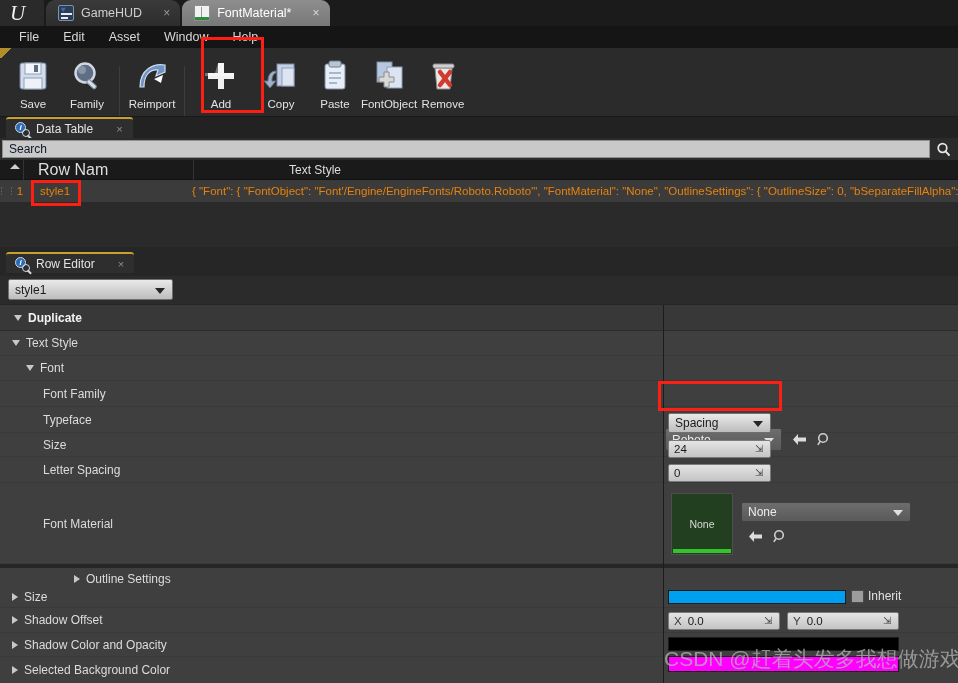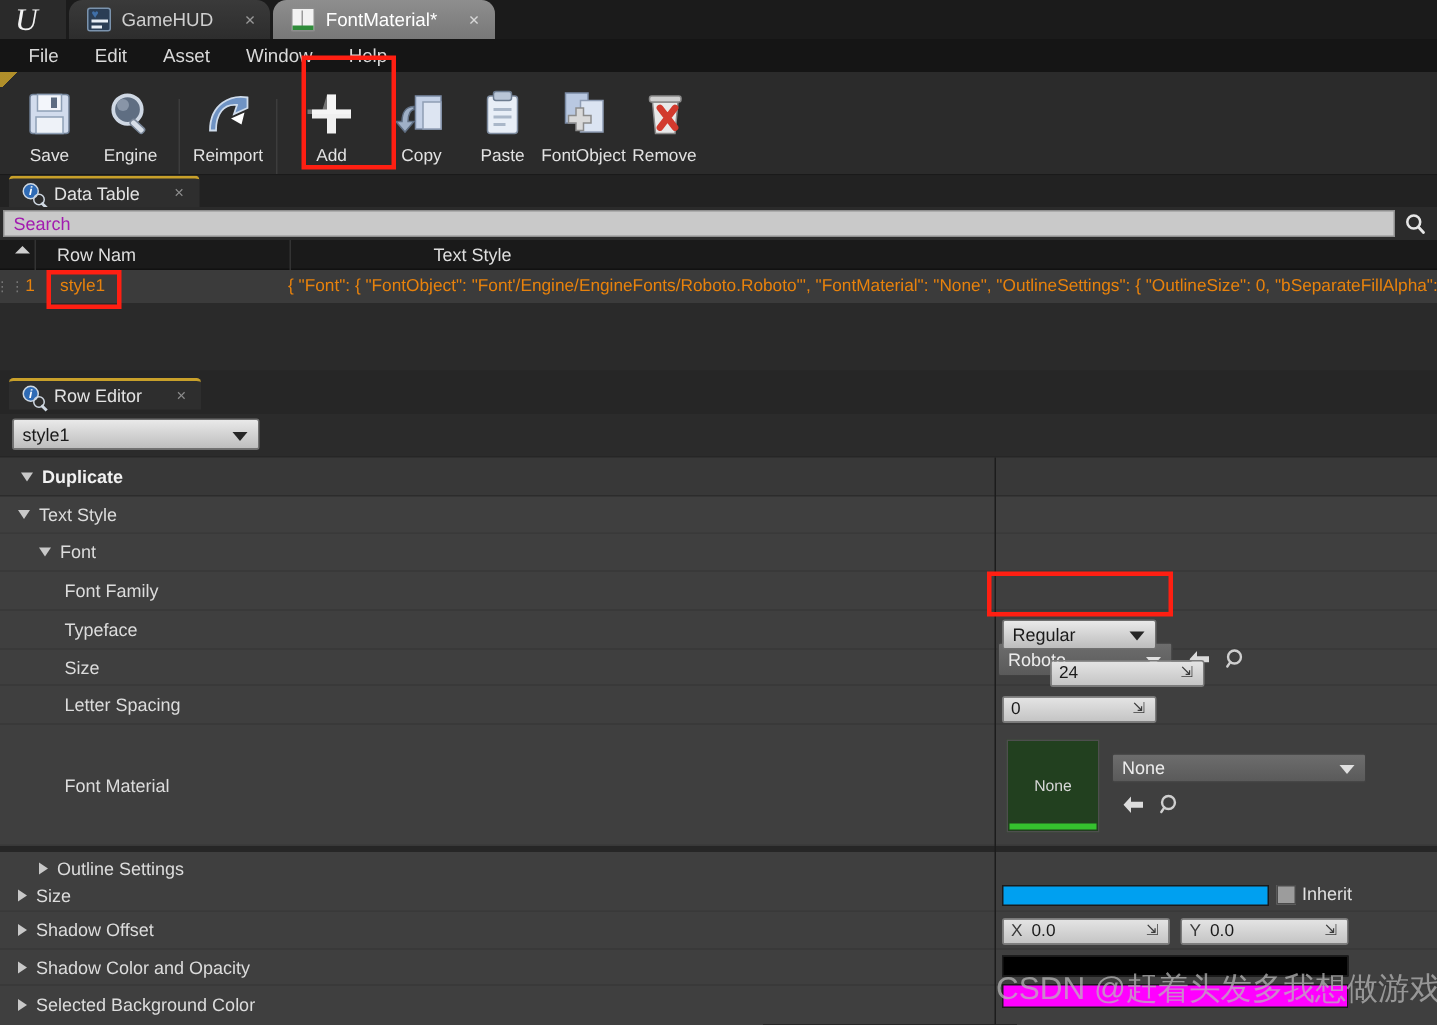--- a/index.html
+++ b/index.html
@@ -106,34 +106,34 @@
   
   .dtpanel { position:absolute; left:0; top:117px; width:958px; height:130px; background:#222; }
   .dt-tabrow { position:absolute; left:6px; top:0px; height:21px; }
   .dt-searchrow {
     position:absolute; left:0; top:21px; width:958px; height:22px;
     background:#2b2b2b; display:flex; align-items:center; padding:0 2px;
   }
   .searchfield {
     flex:1; height:18px; background:#c9c9c9; border:1px solid #8f8f8f;
     display:flex; align-items:center; padding-left:6px;
-    font-size:12px; color:#a21caf;
+    font-size:12px; color:#0f172a;
   }
   .search-mag { width:26px; height:20px; display:flex; align-items:center; justify-content:center; }
 
   .dt-header {
     position:absolute; left:0; top:43px; width:958px; height:20px; background:#1a1a1a;
     display:flex; align-items:center; border-bottom:1px solid #111;
   }
   .dt-h-idx { width:24px; height:20px; position:relative; border-right:1px solid #333; }
   .dt-h-idx .sortarrow {
     position:absolute; left:10px; top:4px; width:0; height:0;
     border-left:5px solid transparent; border-right:5px solid transparent; border-bottom:5px solid #cfcfcf;
   }
-  .dt-h-name { width:170px; font-size:12px; color:#dedede; padding-left:14px; border-right:1px solid #333; height:20px; line-height:20px;}
+  .dt-h-name { width:170px; font-size:16px; color:#dedede; padding-left:14px; border-right:1px solid #333; height:20px; line-height:20px;}
   .dt-h-style { flex:1; font-size:12px; color:#dedede; text-align:left; padding-left:95px; height:20px; line-height:20px;}
 
   .dt-row {
     position:absolute; left:0; top:63px; width:958px; height:22px;
     background:#3b3b3b; display:flex; align-items:center;
     font-size:11.5px; color:#e8820c; white-space:nowrap; overflow:hidden;
   }
   .dt-grip { width:14px; display:flex; align-items:center; justify-content:center; color:#7a7a7a; letter-spacing:1px; font-size:9px;}
   .dt-idx { width:12px; text-align:center; color:#e8820c; font-size:11.5px; }
   .dt-rowname { width:160px; padding-left:14px; color:#e8820c; }
@@ -269,21 +269,21 @@
     </div>
 
     <div class="tbtn">
       <span class="glyph">
         <svg width="34" height="34" viewBox="0 0 34 34">
           <circle cx="15" cy="14" r="9.5" fill="#5f6e82" stroke="#cfd8e4" stroke-width="2.5"></circle>
           <circle cx="12" cy="11" r="4" fill="#aab6c6" opacity=".55"></circle>
           <rect x="19" y="20" width="11" height="4.2" rx="1.6" transform="rotate(43 19 20)" fill="#d7dee8" stroke="#7a8799"></rect>
         </svg>
       </span>
-      <span class="lbl">Engine</span>
+      <span class="lbl">Family</span>
     </div>
 
     <div class="tbsep"></div>
 
     <div class="tbtn">
       <span class="glyph">
         <svg width="36" height="34" viewBox="0 0 36 34">
           <path d="M6 28 C6 10 20 4 31 6 L31 13 L22 17 L24 11 C15 10 10 17 10 28 Z" fill="#6f93c4" stroke="#cfdcec" stroke-width="1.2"></path>
           <path d="M20 20 l9 -4 l-2 8 z" fill="#ffffff"></path>
         </svg>
@@ -451,21 +451,21 @@
     <div class="proprow" style="top:205px; height:26px;">
       <span style="width:43px"></span>
       <span class="plabel">Letter Spacing</span>
     </div>
 
     <div class="proprow" style="top:231px; height:81px; align-items:flex-start; padding-top:34px;">
       <span style="width:43px"></span>
       <span class="plabel">Font Material</span>
     </div>
 
-    <div class="proprow" style="top:316px; height:22px;">
+    <div class="proprow" style="top:316px; height:22px;padding-left:48px;">
       <span style="width:26px"></span>
       <span class="tri"></span>
       <span class="plabel">Outline Settings</span>
     </div>
 
     <div class="proprow" style="top:334px; height:22px;">
       <span style="width:12px"></span>
       <span class="tri"></span>
       <span class="plabel">Size</span>
     </div>
@@ -505,25 +505,25 @@
       <svg width="15" height="14" viewBox="0 0 15 14">
         <circle cx="7" cy="6" r="4.3" fill="none" stroke="#cfcfcf" stroke-width="1.6"></circle>
         <line x1="4.2" y1="9.4" x2="2.2" y2="12.3" stroke="#cfcfcf" stroke-width="1.6" stroke-linecap="round"></line>
       </svg>
     </div>
   </div>
 
   <div class="redbox" style="left: 658px; top: 381px; width: 124px; height: 30px; border-color: rgb(255, 31, 18);"></div>
 
   <div class="combo" style="position:absolute;left:668px;top:413px;width:103px;height:20px;">
-    <span>Regular</span>
+    <span>Spacing</span>
     <span class="caret"></span>
   </div>
 
-  <div class="numfield" style="position:absolute;left:668px;top:440px;width:103px;height:18px;margin-left:32px;">
+  <div class="numfield" style="position:absolute;left:668px;top:440px;width:103px;height:18px;">
     <span>24</span>
     <span class="spin">⇲</span>
   </div>
 
   <div class="numfield" style="position:absolute;left:668px;top:464px;width:103px;height:18px;">
     <span>0</span>
     <span class="spin">⇲</span>
   </div>
 
   <div class="thumb" style="position:absolute;left:671px;top:493px;">

